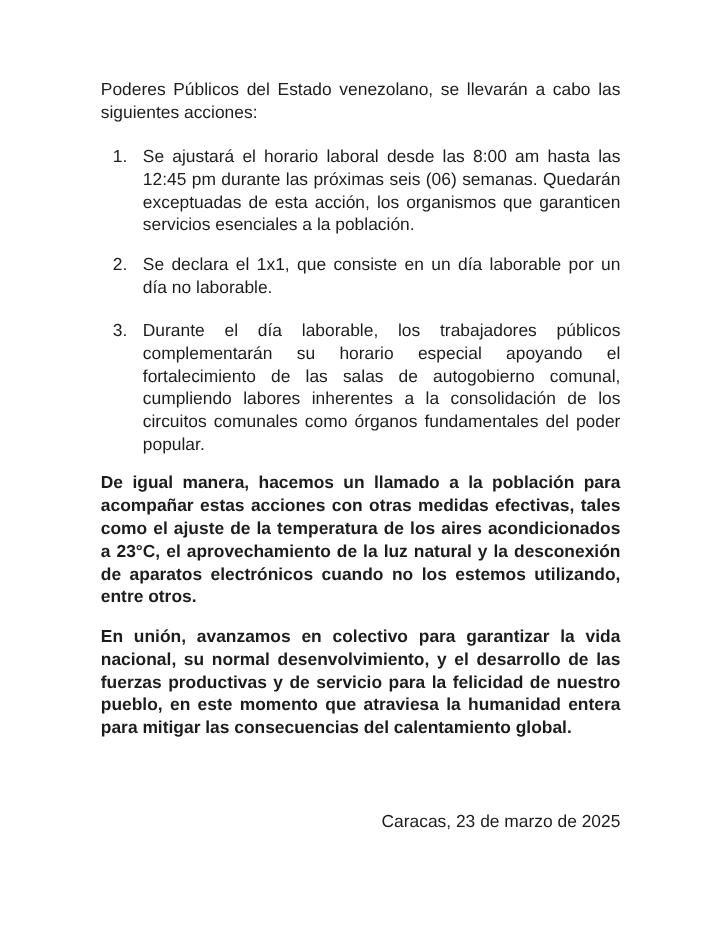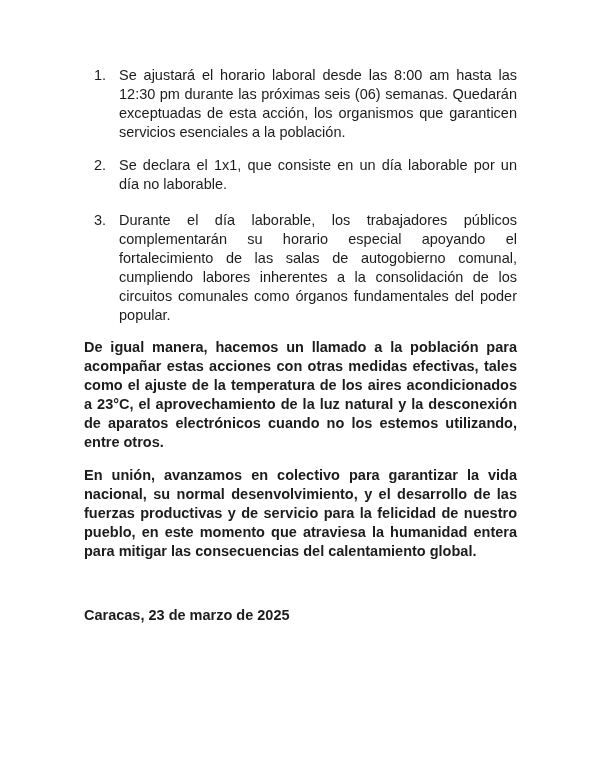--- a/index.html
+++ b/index.html
@@ -49,36 +49,38 @@
     text-align: justify;
   }
   .para {
     margin: 0 0 14px 0;
     font-weight: bold;
   }
   .para.last {
     margin-bottom: 4px;
   }
   .dateline {
-    margin-top: 45px;
-    font-weight: bold;
+    margin-top: 59px;
+    font-weight: normal;
+    text-align: right;
   }
 </style>
 </head>
 <body>
 
 <div class="page">
   <div class="content">
 
+    <p class="intro">Poderes Públicos del Estado venezolano, se llevarán a cabo las siguientes acciones:</p>
 
     <div class="olist">
 
       <div class="list-item">
         <span class="num">1.</span>
-        <div class="item-text">Se ajustará el horario laboral desde las 8:00 am hasta las 12:30 pm durante las próximas seis (06) semanas. Quedarán exceptuadas de esta acción, los organismos que garanticen servicios esenciales a la población.</div>
+        <div class="item-text">Se ajustará el horario laboral desde las 8:00 am hasta las 12:45 pm durante las próximas seis (06) semanas. Quedarán exceptuadas de esta acción, los organismos que garanticen servicios esenciales a la población.</div>
       </div>
 
       <div class="list-item">
         <span class="num">2.</span>
         <div class="item-text">Se declara el 1x1, que consiste en un día laborable por un día no laborable.</div>
       </div>
 
       <div class="list-item">
         <span class="num">3.</span>
         <div class="item-text">Durante el día laborable, los trabajadores públicos complementarán su horario especial apoyando el fortalecimiento de las salas de autogobierno comunal, cumpliendo labores inherentes a la consolidación de los circuitos comunales como órganos fundamentales del poder popular.</div>

